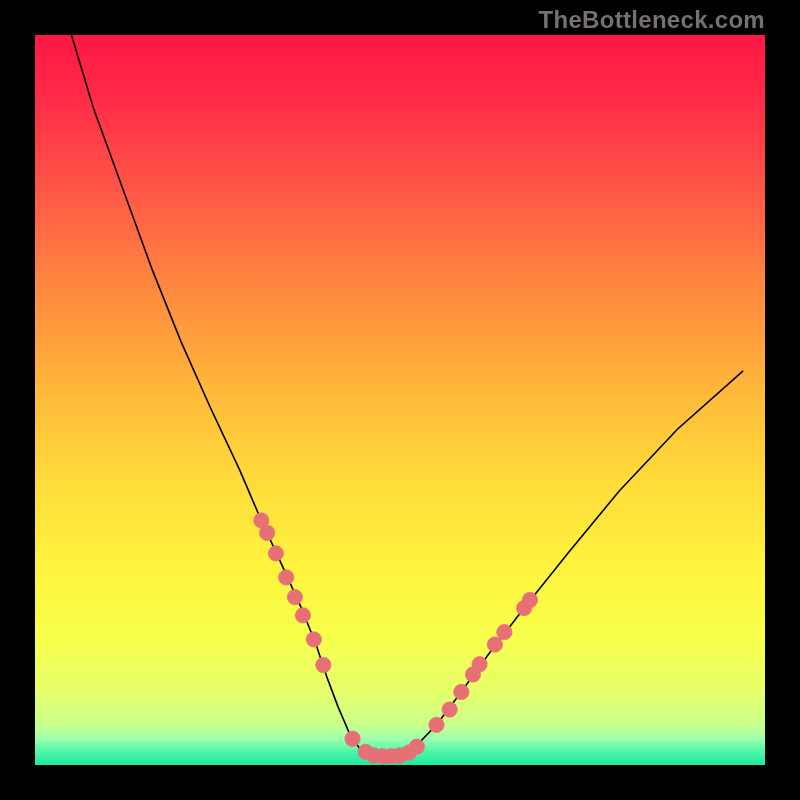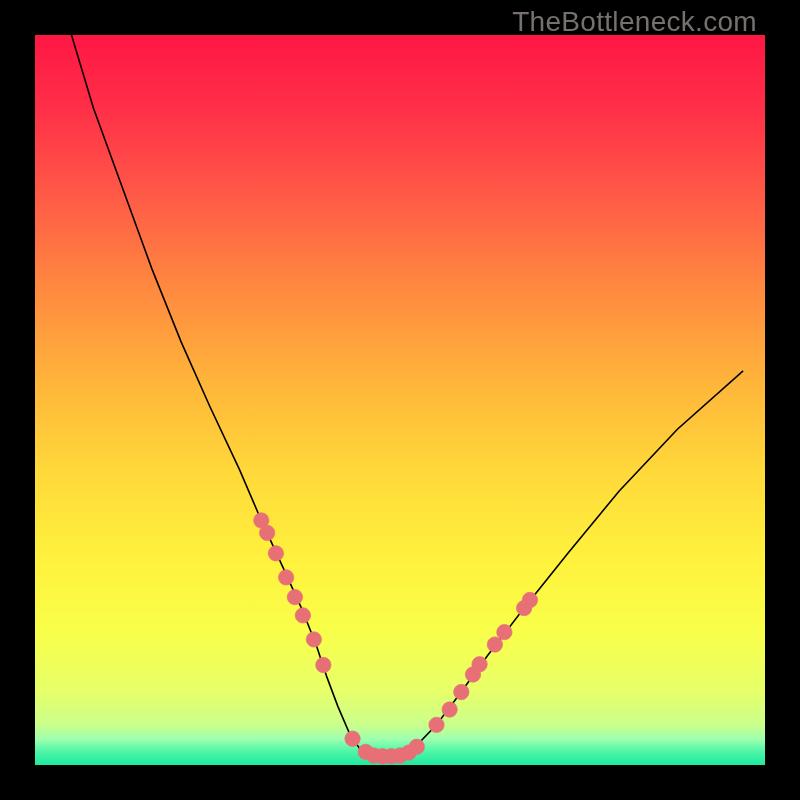--- a/index.html
+++ b/index.html
@@ -26,23 +26,23 @@
     overflow: hidden;
   }
   .plot-area svg.gradient-bg {
     position: absolute;
     top: 0; left: 0;
     width: 100%; height: 100%;
   }
   .watermark {
     position: absolute;
     top: 6px;
-    right: 43px;
-    font-size: 28px;
-    font-weight: 400;
+    right: 35px;
+    font-size: 24px;
+    font-weight: 700;
     color: #76716f;
     letter-spacing: 0.3px;
   }
   svg.curve-layer {
     position: absolute;
     top: 0; left: 0;
     width: 100%; height: 100%;
     overflow: visible;
   }
 </style>

